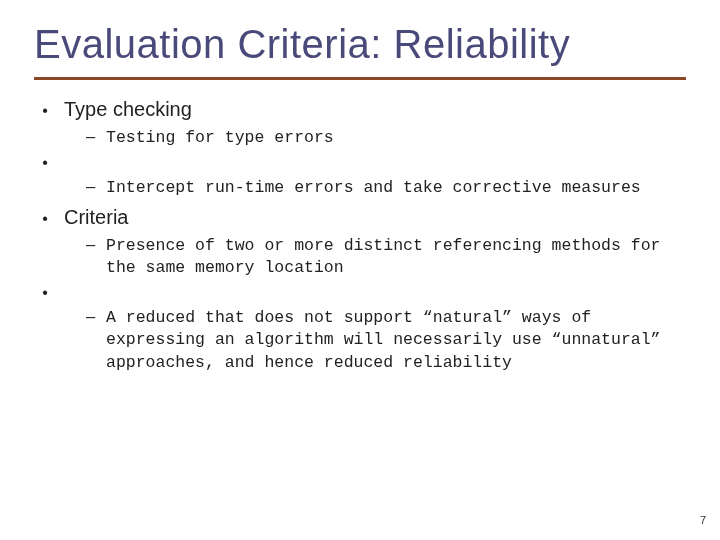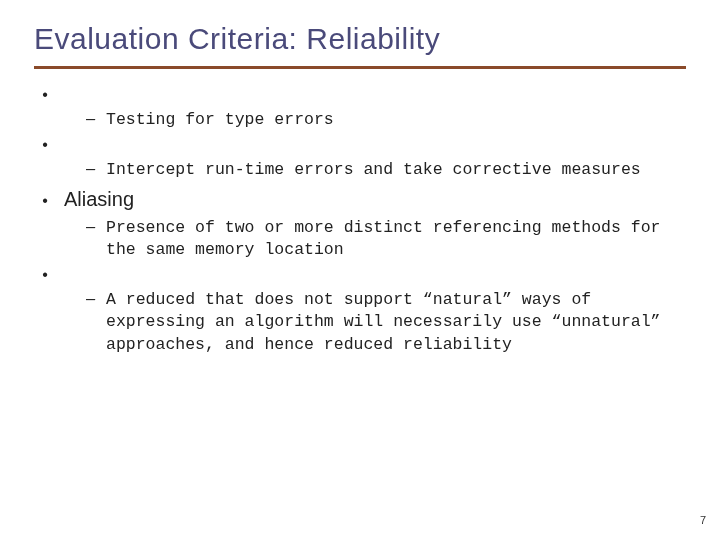--- a/index.html
+++ b/index.html
@@ -5,21 +5,21 @@
   * { margin: 0; padding: 0; box-sizing: border-box; }
   html, body { width: 720px; height: 540px; }
   body {
     background: #ffffff;
     font-family: Verdana, Geneva, sans-serif;
     padding: 22px 34px 20px 34px;
     position: relative;
     color: #2a2a2a;
   }
   .title {
-    font-size: 30px;
+    font-size: 40px;
     font-weight: 400;
     color: #4a4a7a;
     letter-spacing: 0.5px;
     margin-bottom: 10px;
   }
   .divider {
     border: none;
     border-top: 3px solid #8a4a2a;
     margin-bottom: 18px;
   }
@@ -82,20 +82,21 @@
 
 <h1 class="title">Evaluation Criteria: Reliability</h1>
 <hr class="divider">
 
 <div class="content">
   <ul class="lvl1">
 
     <li>
       <div class="row">
         <span class="dot">•</span>
+        <span>Type checking</span>
       </div>
       <ul class="lvl2">
         <li>
           <span class="dash">–</span>
           <span class="subtext">Testing for type errors</span>
         </li>
       </ul>
     </li>
 
     <li>
@@ -106,21 +107,21 @@
         <li>
           <span class="dash">–</span>
           <span class="subtext">Intercept run-time errors and take corrective measures</span>
         </li>
       </ul>
     </li>
 
     <li>
       <div class="row">
         <span class="dot">•</span>
-        <span>Aliasing</span>
+        <span>Criteria</span>
       </div>
       <ul class="lvl2">
         <li>
           <span class="dash">–</span>
           <span class="subtext">Presence of two or more distinct referencing methods for the same memory location</span>
         </li>
       </ul>
     </li>
 
     <li>

